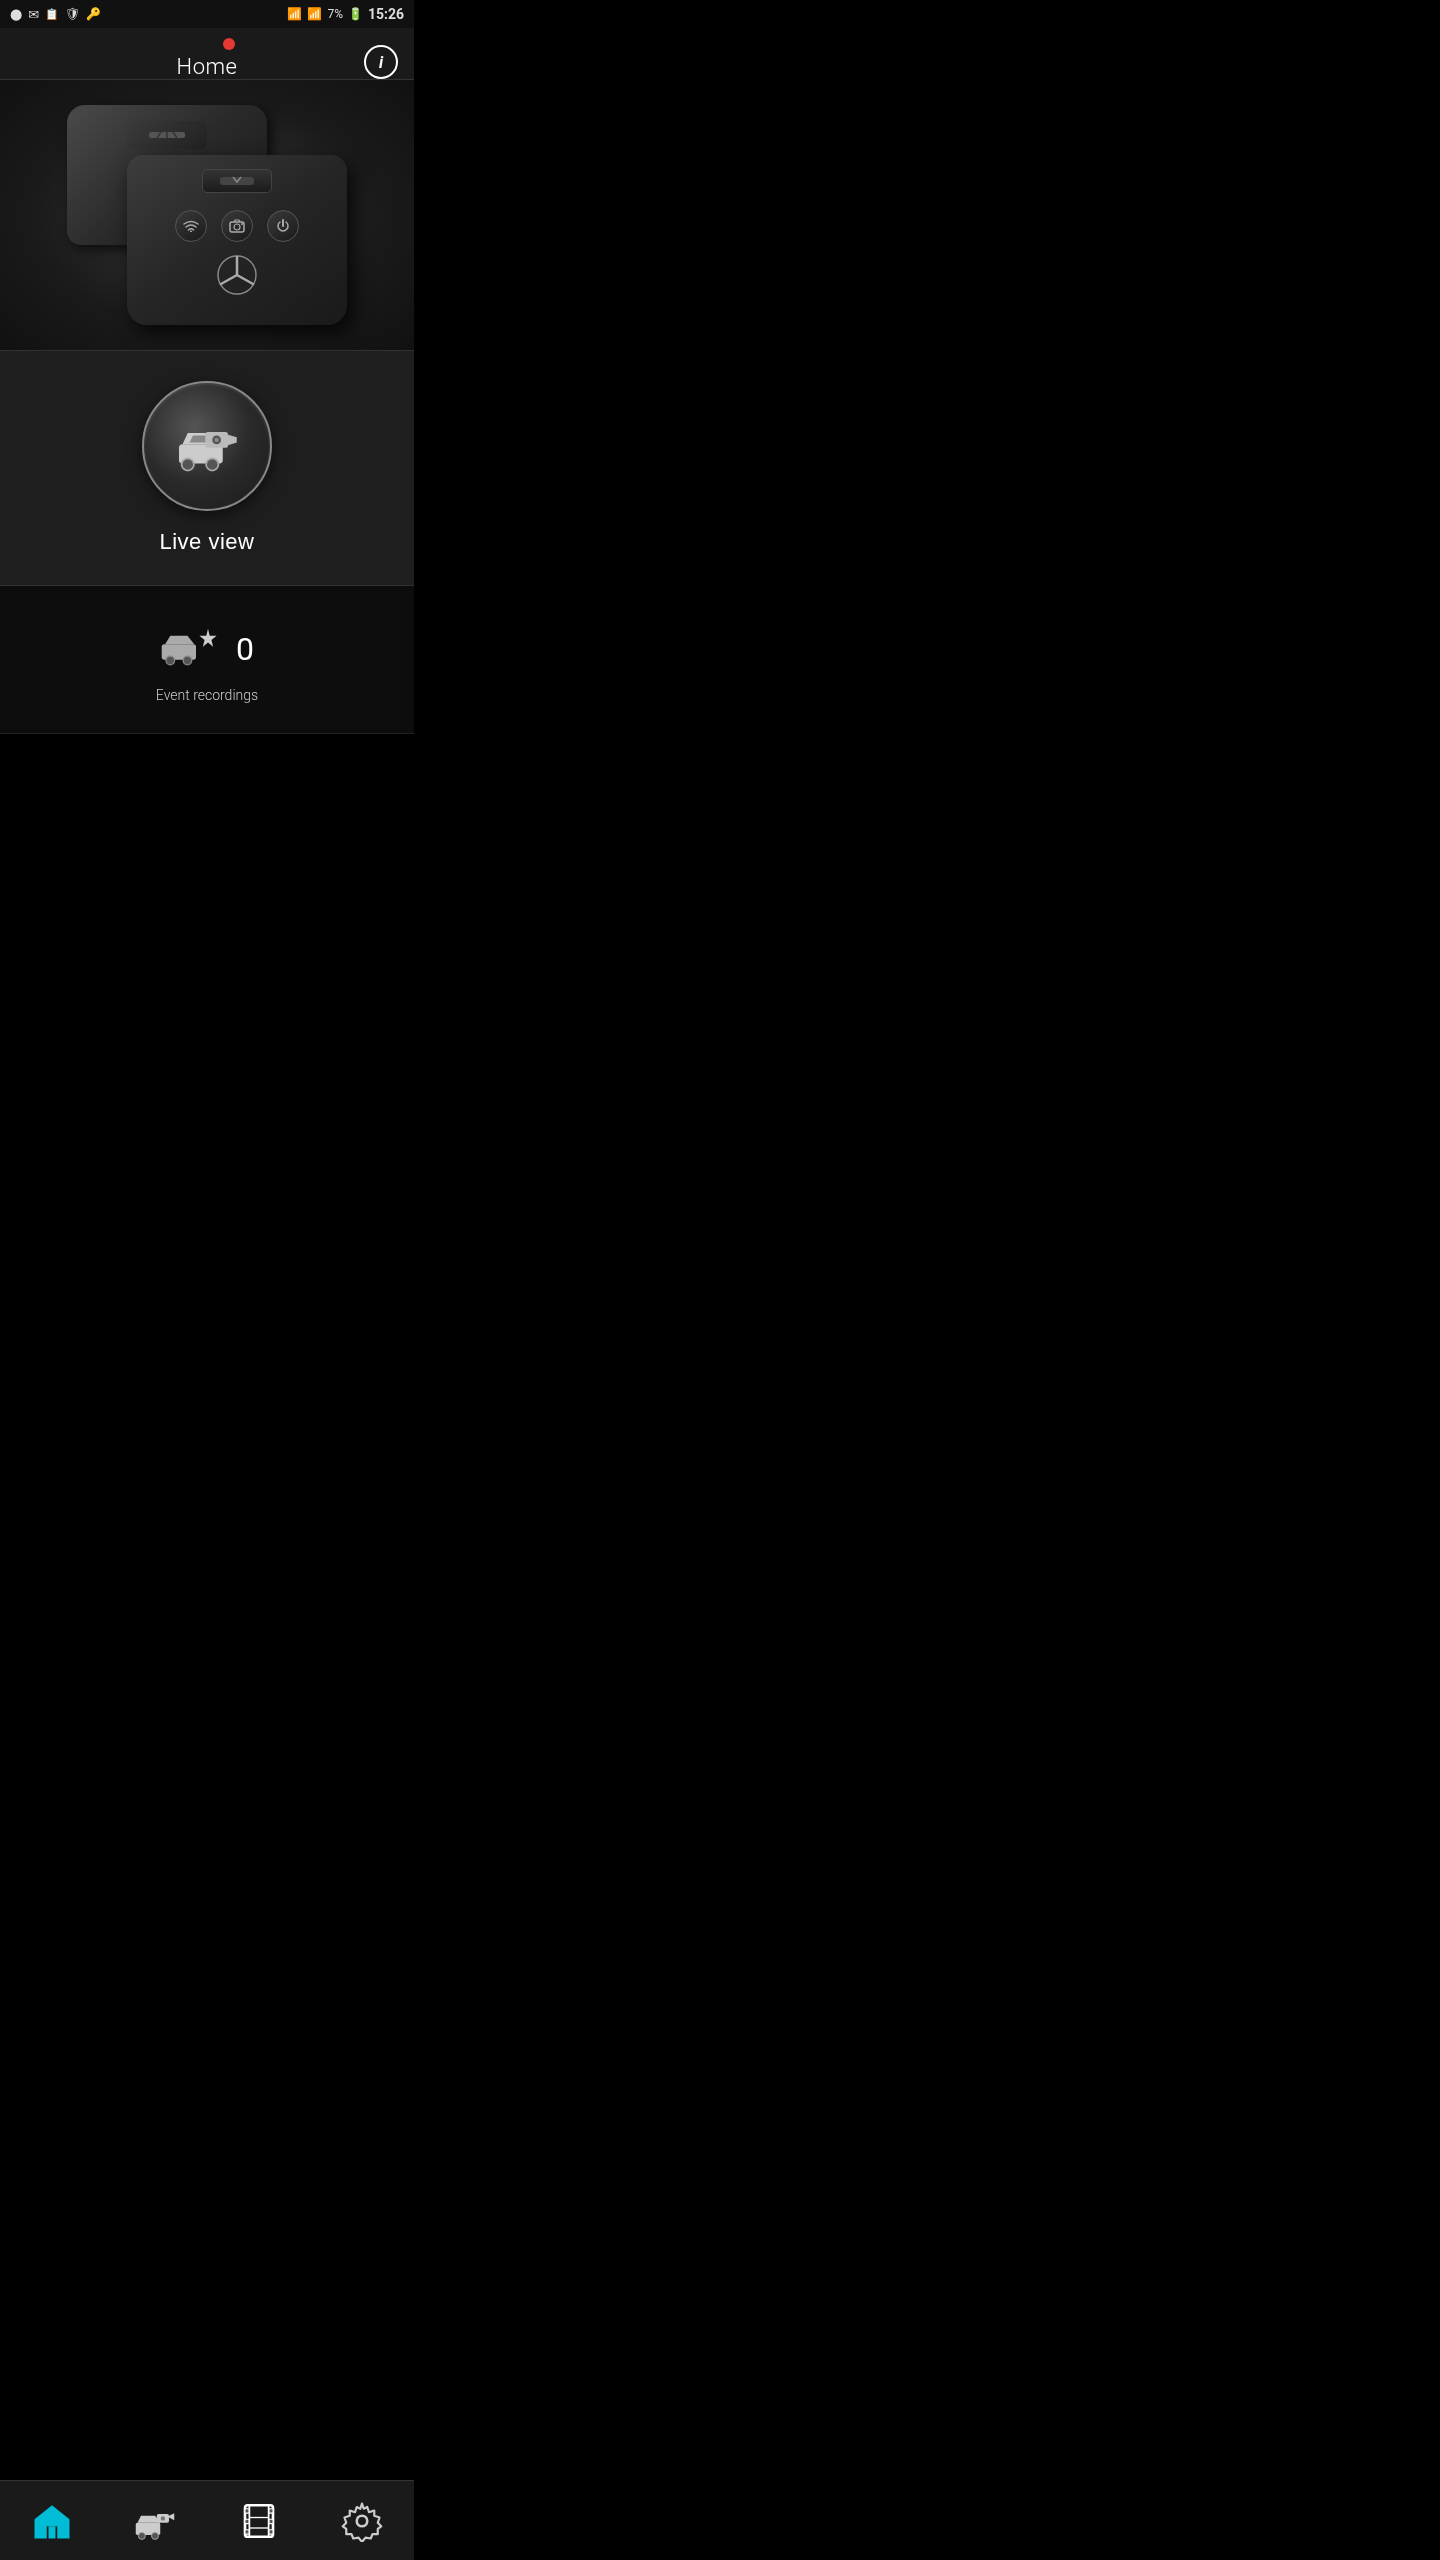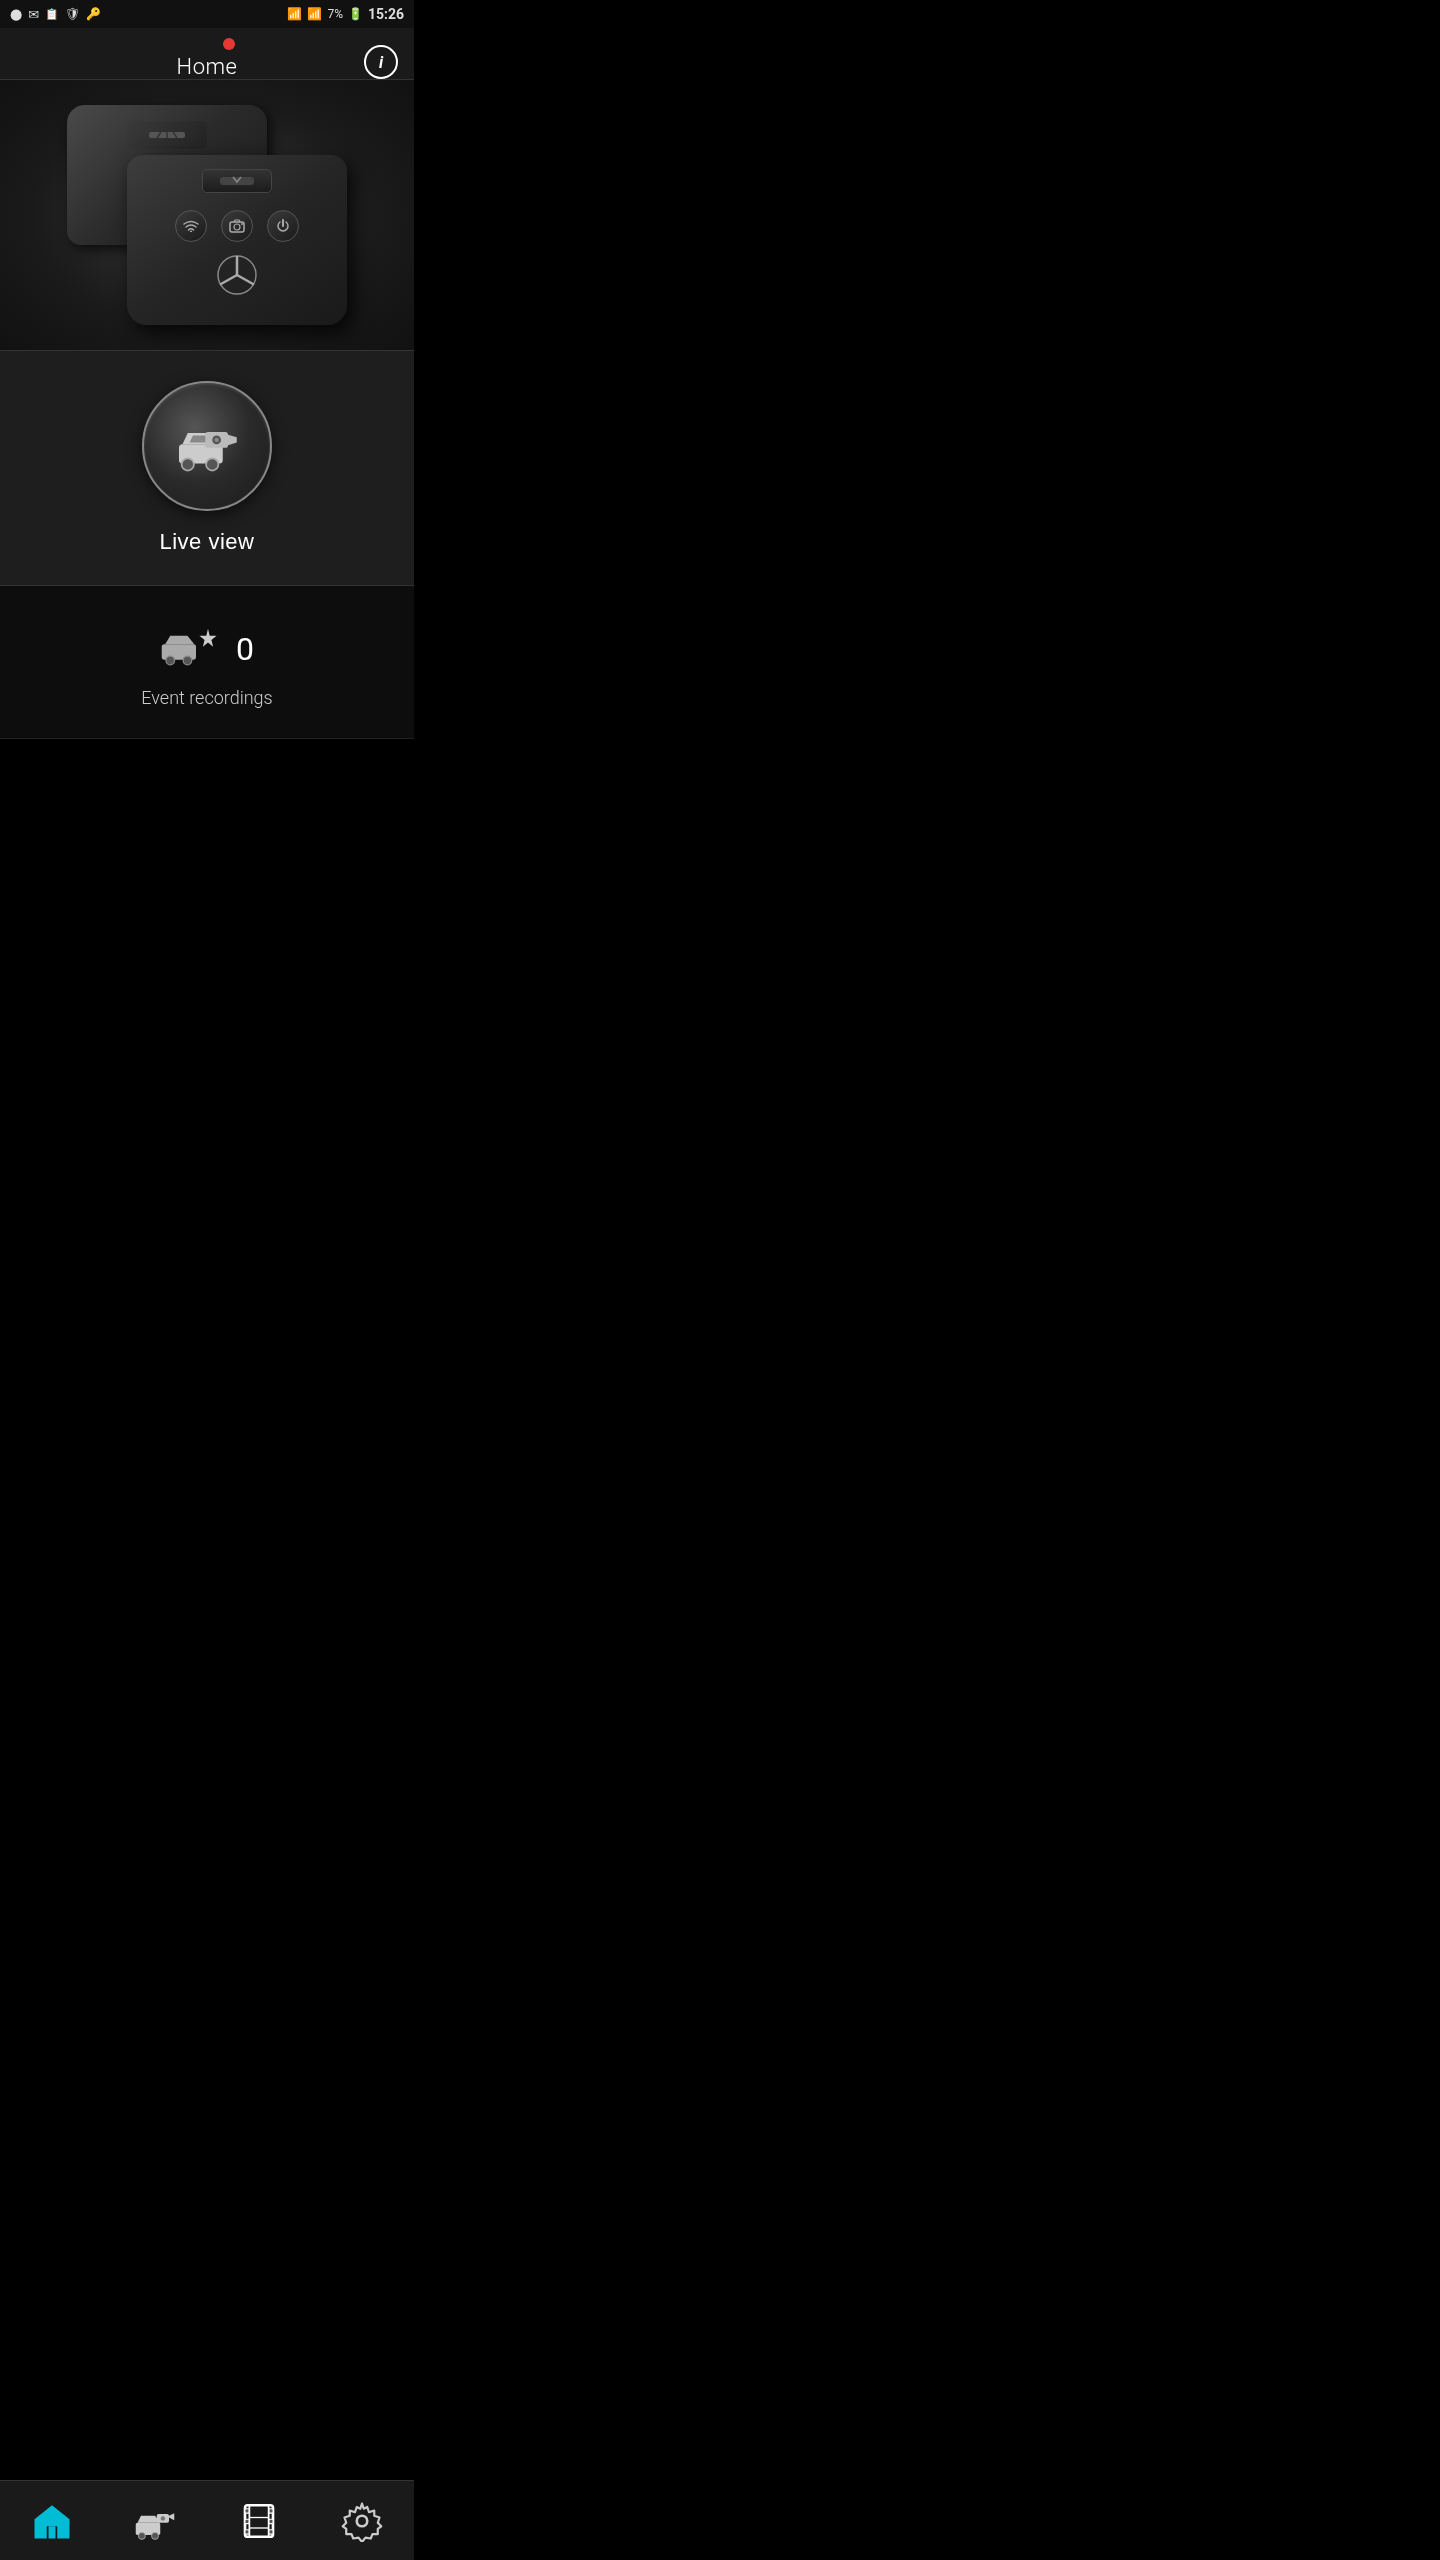--- a/index.html
+++ b/index.html
@@ -234,21 +234,21 @@
       gap: 16px;
     }
 
     .event-count {
       font-size: 32px;
       font-weight: 400;
       color: #fff;
     }
 
     .event-label {
-      font-size: 18px;
+      font-size: 14px;
       font-weight: 300;
       color: #ccc;
     }
 
     
     .bottom-nav {
       background: #1a1a1a;
       height: 80px;
       display: flex;
       align-items: center;

